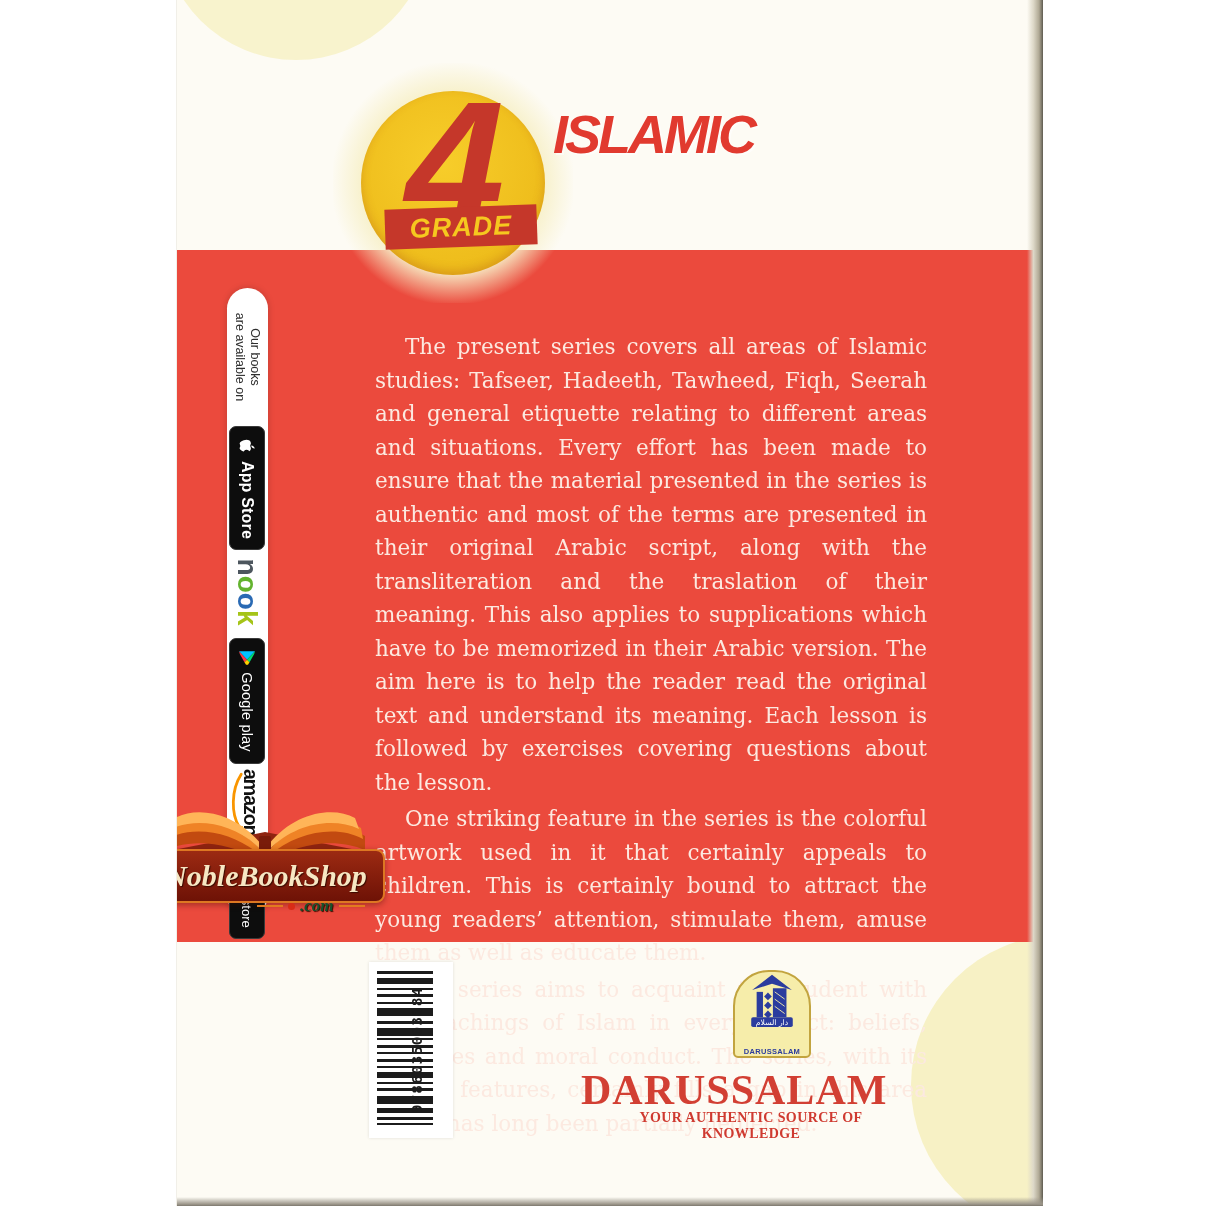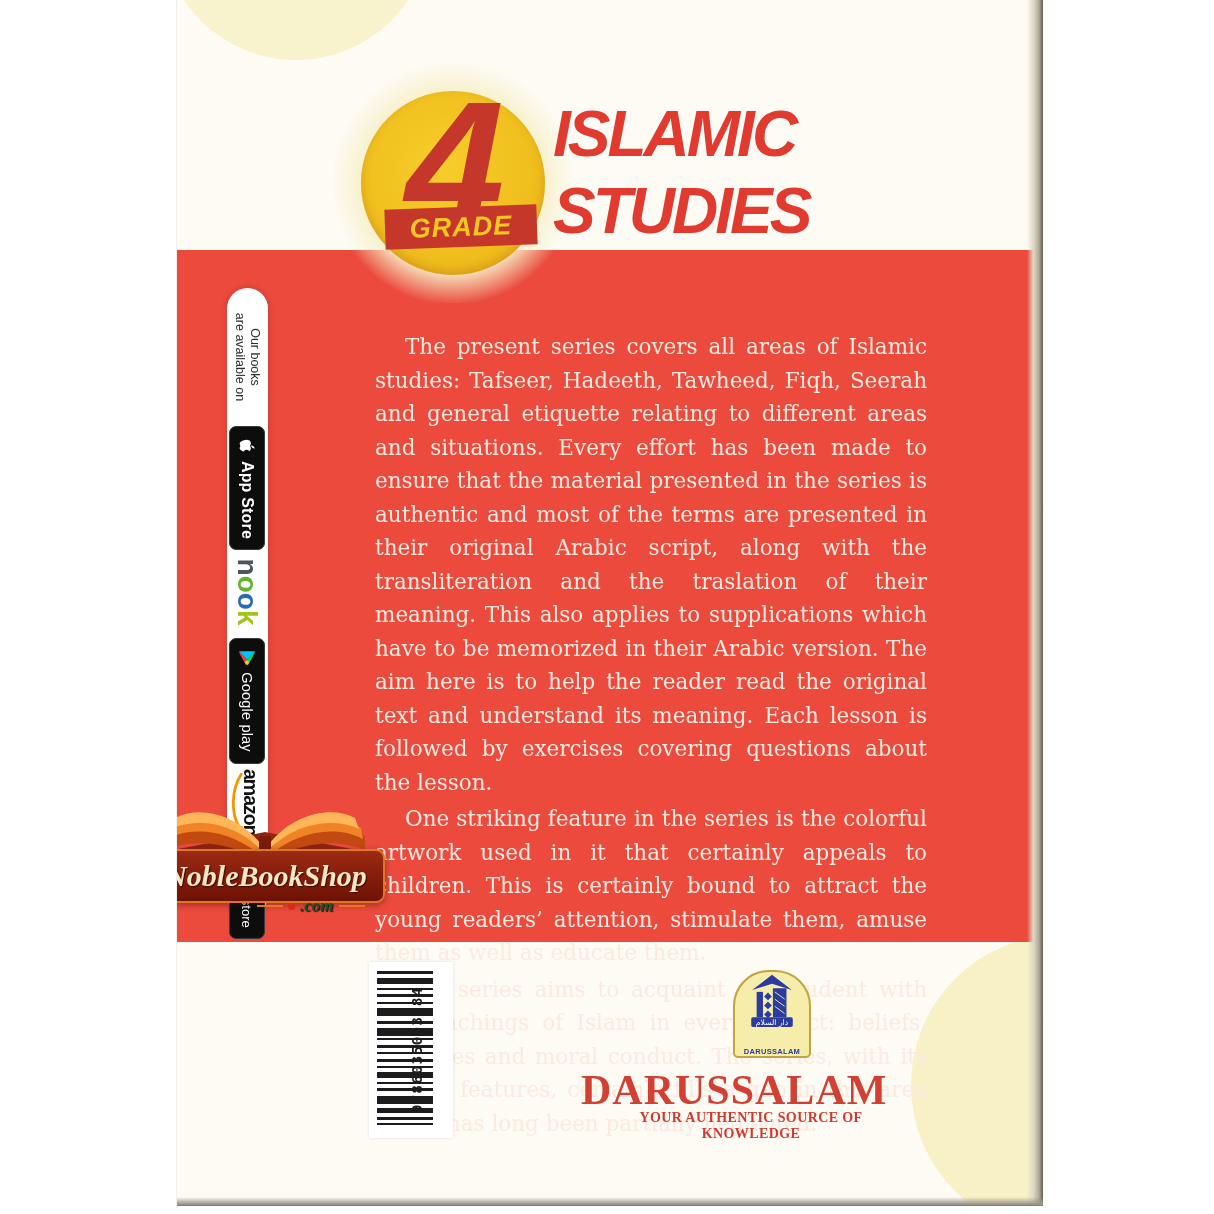--- a/index.html
+++ b/index.html
@@ -24,21 +24,21 @@
       background:radial-gradient(circle at 45% 40%,#f7cd2a,#edb californica 0);background:radial-gradient(circle at 45% 40%,#f7cd2a,#eab515);z-index:4;
       box-shadow:inset 0 -4px 10px rgba(160,60,20,.25);}
   .badge-number{position:absolute;left:186px;top:76px;width:184px;z-index:5;text-align:center;
       font-size:178px;line-height:178px;font-weight:700;font-style:italic;color:#c5372a;}
   .badge-band{position:absolute;left:208px;top:207px;width:152px;height:40px;background:#c5372a;z-index:6;
       transform:rotate(-2deg);display:flex;align-items:center;justify-content:center;}
   .badge-band span{font-size:27px;font-weight:700;font-style:italic;color:#f6c81f;letter-spacing:1px;}
 
   
   .title{position:absolute;left:376px;top:96px;z-index:5;color:#e13a2f;
-      font-weight:700;font-style:italic;font-size:64px;line-height:77px;letter-spacing:-3px;
+      font-weight:700;font-style:italic;font-size:54px;line-height:77px;letter-spacing:-3px;
       text-shadow:2px 2px 0 rgba(255,255,255,.55);}
 
   
   .body-text{position:absolute;left:198px;top:330px;width:552px;z-index:5;
       font-family:"DejaVu Serif","Liberation Serif",serif;font-size:21.5px;line-height:33.5px;
       color:#fce9e0;text-align:justify;}
   .body-text p{margin:0 0 3px 0;text-indent:30px;}
 
   
   .strip{position:absolute;left:50px;top:288px;width:41px;height:628px;background:#ffffff;
@@ -101,21 +101,20 @@
 
     <div class="badge-glow"></div>
     <div class="badge-circle"></div>
     <div class="badge-number">4</div>
     <div class="badge-band">
       <span>GRADE</span>
     </div>
 
     <div class="title">
       <div>ISLAMIC</div>
-      <div>STUDIES</div>
     </div>
 
     <div class="body-text">
       <p>The present series covers all areas of Islamic studies: Tafseer, Hadeeth, Tawheed, Fiqh, Seerah and general etiquette relating to different areas and situations. Every effort has been made to ensure that the material presented in the series is authentic and most of the terms are presented in their original Arabic script, along with the transliteration and the traslation of their meaning. This also applies to supplications which have to be memorized in their Arabic version. The aim here is to help the reader read the original text and understand its meaning. Each lesson is followed by exercises covering questions about the lesson.</p>
       <p>One striking feature in the series is the colorful artwork used in it that certainly appeals to children. This is certainly bound to attract the young readers’ attention, stimulate them, amuse them as well as educate them.</p>
       <p>The series aims to acquaint the student with the teachings of Islam in every aspect: beliefs, practices and moral conduct. The series, with its unique features, certainly fills a gap in this area which has long been partially neglected.</p>
     </div>
 
     <div class="strip"></div>
 

